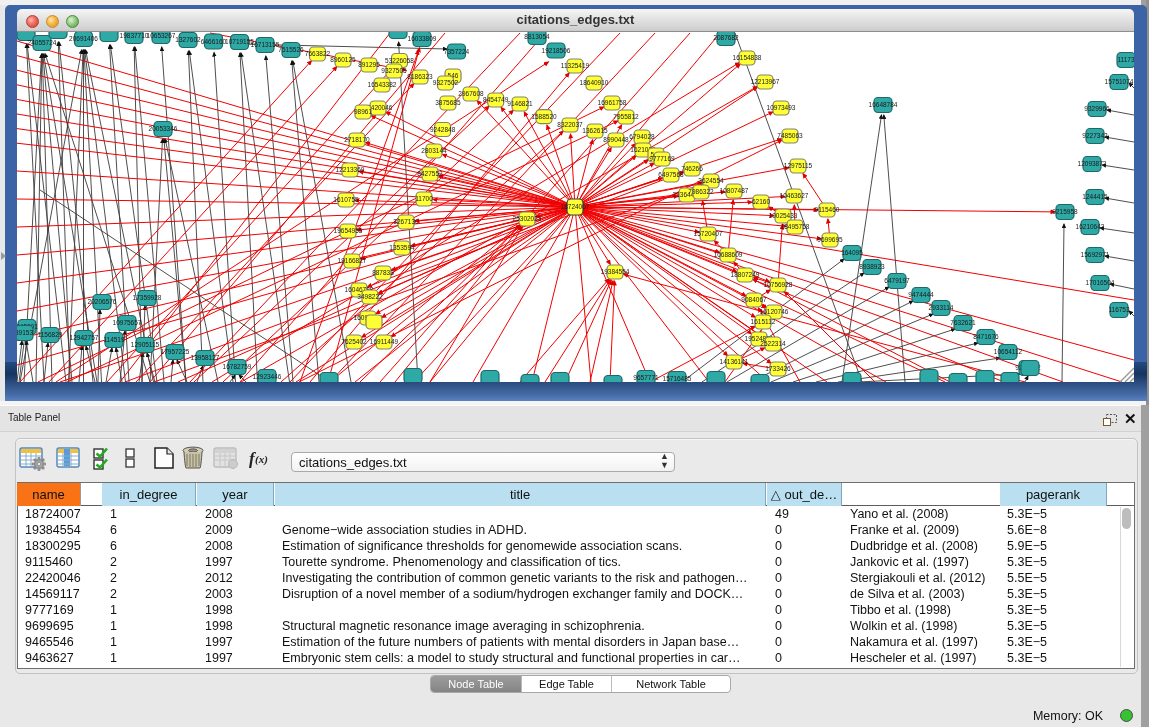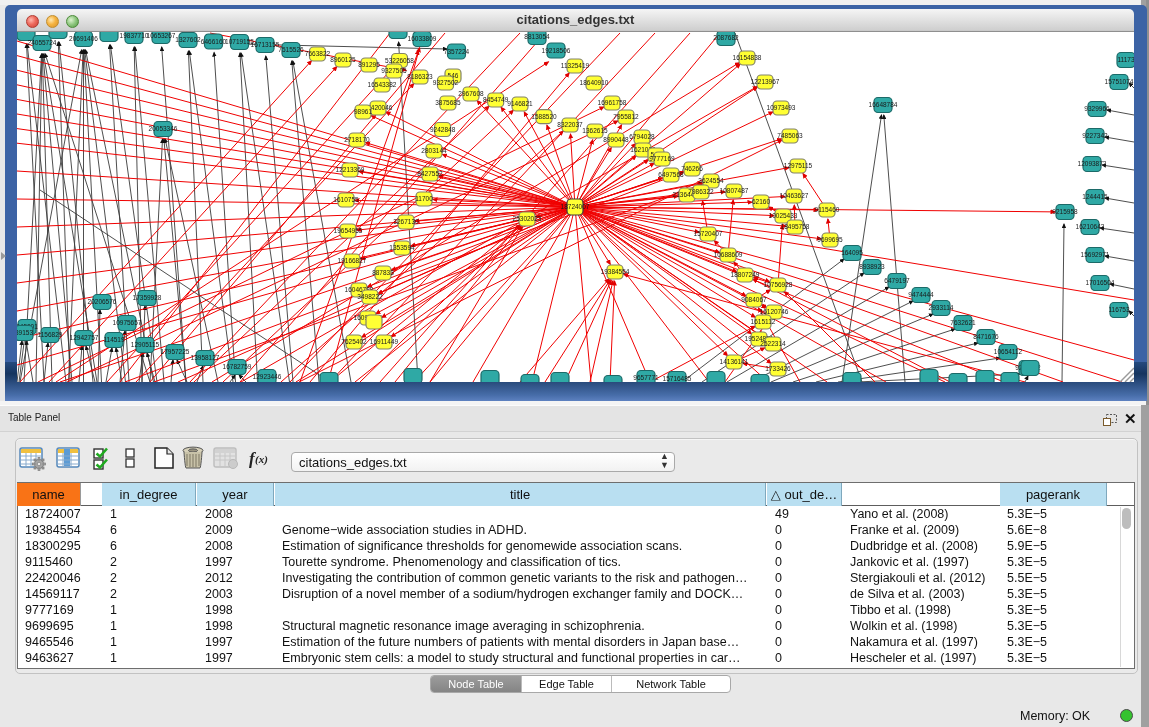--- a/index.html
+++ b/index.html
@@ -39,21 +39,21 @@
 .c3{left:264px;width:486px}.c4{left:757px;width:70px}.c5{left:832px;width:152px}
 .c6{left:989px;width:88px}
 #rowswrap{left:18px;top:507px;width:1084px;height:161px;background:#fff;overflow:hidden}
 #vscroll{left:1120px;top:507px;width:12px;height:160px;border-left:1px solid #d8d8d8}
 #vthumb{left:1122px;top:508px;width:9px;height:21px;background:#bdbdbd;border-radius:5px}
 #tabs{left:430px;top:675px;height:18px;display:flex;border:1px solid #a8a8a8;border-radius:4px;overflow:hidden;background:#fff}
 .tab{font-size:11px;line-height:17px;text-align:center;color:#111}
 #tab1{width:90px;background:linear-gradient(#9c9c9c,#848484);color:#fff}
 #tab2{width:90px;border-left:1px solid #bbb}
 #tab3{width:119px;border-left:1px solid #bbb}
-#mem{left:1020px;top:709px;width:96px;text-align:left;font-size:12.5px;color:#111}
+#mem{left:1020px;top:709px;width:96px;text-align:center;font-size:12.5px;color:#111}
 #memdot{left:1120px;top:709px;width:13px;height:13px;border-radius:50%;background:#35c32f;border:1.5px solid #4a4a4a}
 </style></head><body>
 <div class="abs" id="topstrip"></div>
 <div class="abs" id="rightstrip"></div>
 <div class="abs" id="rightstrip2"></div>
 <div class="abs" id="frame"></div>
 <div class="abs" id="fband"></div>
 <div class="abs" id="titlebar"></div>
 <div class="abs" id="title">citations_edges.txt</div>
 <div class="abs tl" id="tl1"></div>

